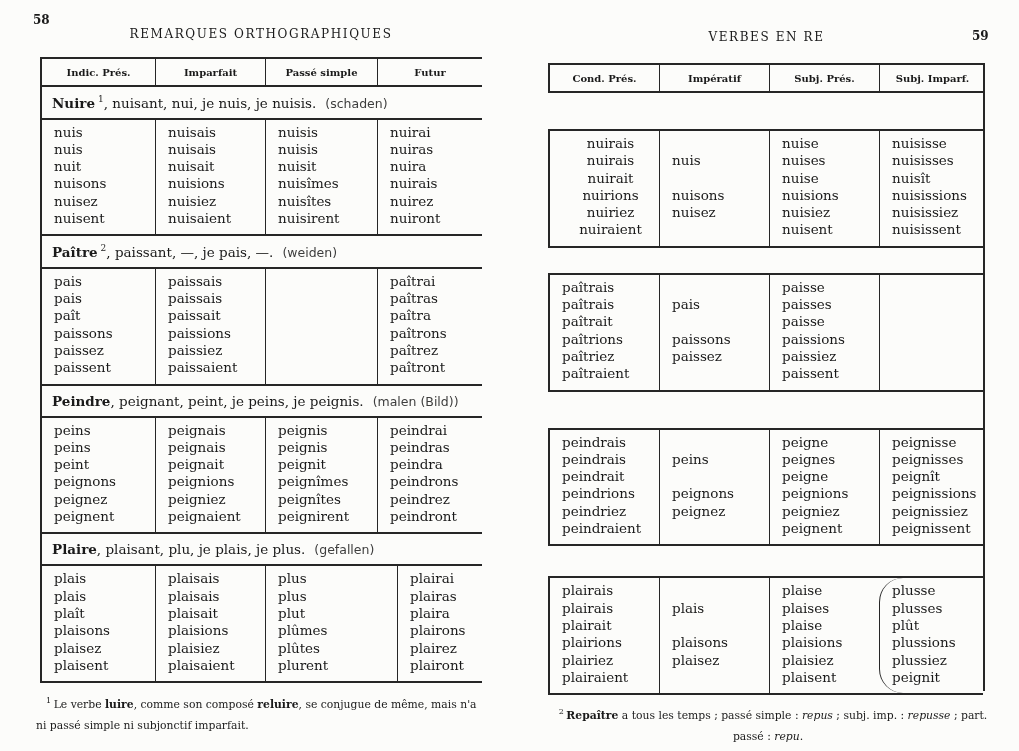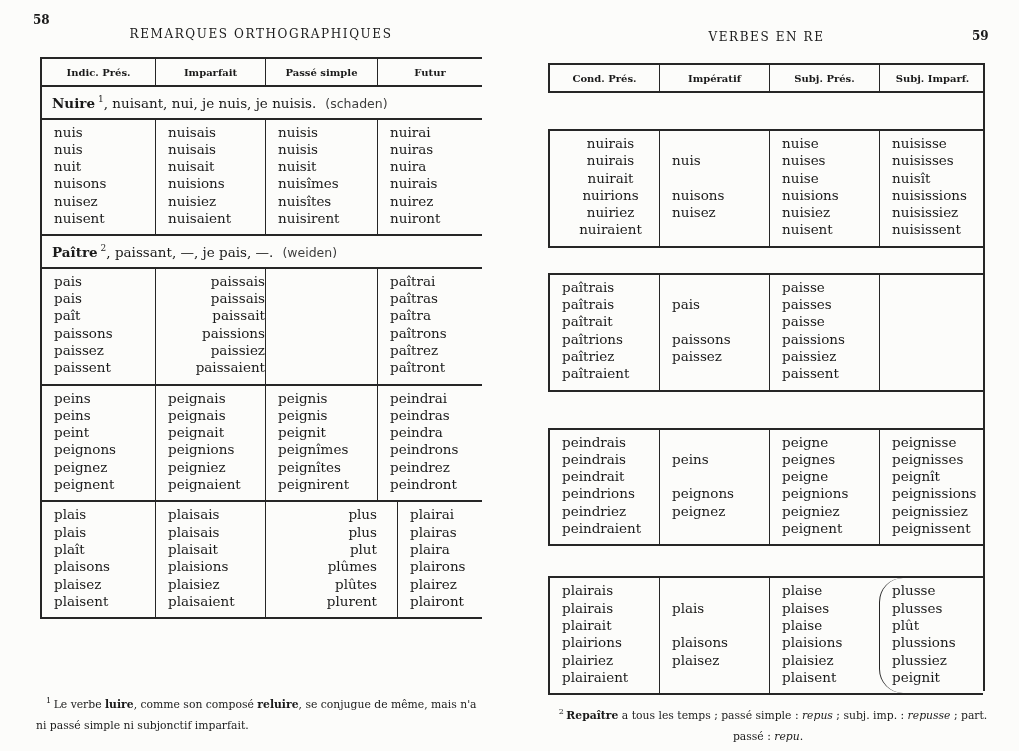--- a/index.html
+++ b/index.html
@@ -102,21 +102,21 @@
       <div class="verb-row"><b>Paître</b><sup>2</sup><span>, paissant, —, je pais, —.</span><span class="annotation">(weiden)</span></div>
       <div class="block">
         <div class="bcol" style="width: 113px;">
           <div class="cell">pais</div>
           <div class="cell">pais</div>
           <div class="cell">paît</div>
           <div class="cell">paissons</div>
           <div class="cell">paissez</div>
           <div class="cell">paissent</div>
         </div>
-        <div class="bcol" style="width: 110px; text-align: right;">
+        <div class="bcol" style="width: 110px;">
           <div class="cell">paissais</div>
           <div class="cell">paissais</div>
           <div class="cell">paissait</div>
           <div class="cell">paissions</div>
           <div class="cell">paissiez</div>
           <div class="cell">paissaient</div>
         </div>
         <div class="bcol" style="width: 112px;">
           <div class="cell">&nbsp;</div>
           <div class="cell">&nbsp;</div>
@@ -127,20 +127,21 @@
         </div>
         <div class="bcol" style="width: 105px;">
           <div class="cell">paîtrai</div>
           <div class="cell">paîtras</div>
           <div class="cell">paîtra</div>
           <div class="cell">paîtrons</div>
           <div class="cell">paîtrez</div>
           <div class="cell">paîtront</div>
         </div>
       </div>
+      <div class="verb-row"><b>Peindre</b><span>, peignant, peint, je peins, je peignis.</span><span class="annotation">(malen (Bild))</span></div>
       <div class="block">
         <div class="bcol" style="width: 113px;">
           <div class="cell">peins</div>
           <div class="cell">peins</div>
           <div class="cell">peint</div>
           <div class="cell">peignons</div>
           <div class="cell">peignez</div>
           <div class="cell">peignent</div>
         </div>
         <div class="bcol" style="width: 110px;">
@@ -161,38 +162,39 @@
         </div>
         <div class="bcol" style="width: 105px;">
           <div class="cell">peindrai</div>
           <div class="cell">peindras</div>
           <div class="cell">peindra</div>
           <div class="cell">peindrons</div>
           <div class="cell">peindrez</div>
           <div class="cell">peindront</div>
         </div>
       </div>
+      <div class="verb-row"><b>Plaire</b><span>, plaisant, plu, je plais, je plus.</span><span class="annotation">(gefallen)</span></div>
       <div class="block">
         <div class="bcol" style="width: 113px;">
           <div class="cell">plais</div>
           <div class="cell">plais</div>
           <div class="cell">plaît</div>
           <div class="cell">plaisons</div>
           <div class="cell">plaisez</div>
           <div class="cell">plaisent</div>
         </div>
         <div class="bcol" style="width: 110px;">
           <div class="cell">plaisais</div>
           <div class="cell">plaisais</div>
           <div class="cell">plaisait</div>
           <div class="cell">plaisions</div>
           <div class="cell">plaisiez</div>
           <div class="cell">plaisaient</div>
         </div>
-        <div class="bcol" style="width: 112px; text-align: right;">
+        <div class="bcol" style="width: 112px;">
           <div class="cell">plus</div>
           <div class="cell">plus</div>
           <div class="cell">plut</div>
           <div class="cell">plûmes</div>
           <div class="cell">plûtes</div>
           <div class="cell">plurent</div>
         </div>
         <div class="bcol" style="width: 105px; margin-left: 20px;">
           <div class="cell">plairai</div>
           <div class="cell">plairas</div>

